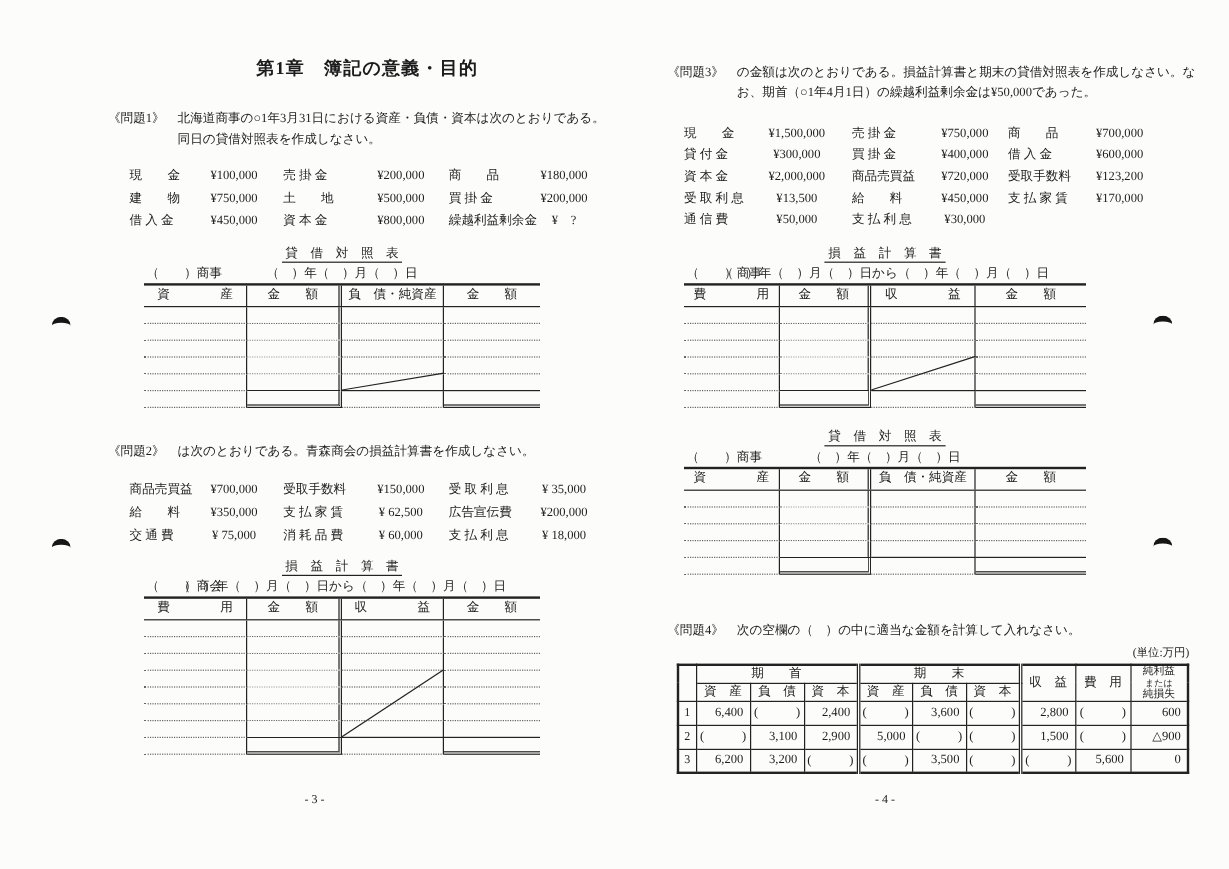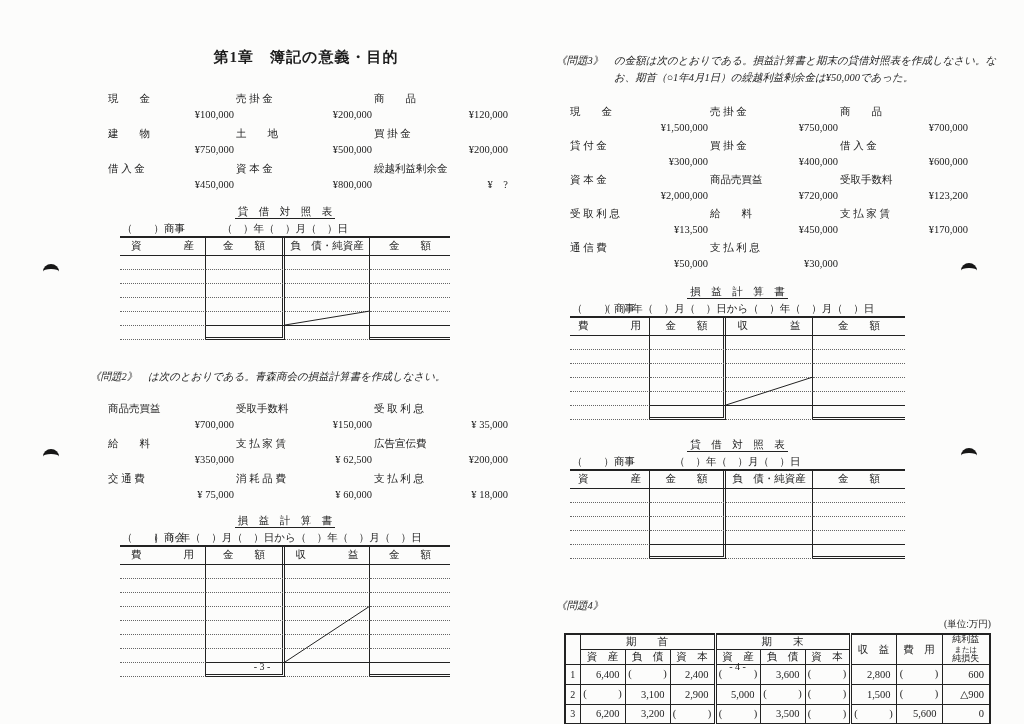--- a/index.html
+++ b/index.html
@@ -4,30 +4,30 @@
 <style>
   html,body{margin:0;padding:0;}
   body{position:relative;width:1024px;height:724px;background:#fcfcfb;overflow:hidden;
        font-family:"Liberation Serif","DejaVu Serif",serif;color:#1c1c1c;}
   .page{position:absolute;}
   .page-left{left:90px;top:48px;width:432px;}
   .page-right{left:556px;top:44px;width:450px;padding-top:8px;}
 
   .chapter-title{margin:0 0 24px 0;text-align:center;font-size:15px;font-weight:bold;letter-spacing:1px;}
 
-  .problem{display:flex;font-size:10.5px;line-height:17px;font-style:italic;}
+  .problem{display:flex;font-size:10.5px;line-height:17px;}
   .plabel{flex:none;width:58px;white-space:nowrap;}
   .ptext{flex:1;}
   .ptext div{white-space:nowrap;}
 
   .items{display:grid;font-size:10.5px;line-height:15px;row-gap:4px;margin:14px 0 0 18px;}
   .items-l{grid-template-columns:48px 80px 60px 78px 58px 78px;}
   .items-r{grid-template-columns:50px 90px 60px 70px 58px 72px;row-gap:3px;margin-left:14px;margin-top:18px;}
   .items .n{white-space:nowrap;}
-  .items .v{text-align:right;padding-right:2px;white-space:nowrap;margin-top:16px;}
+  .items .v{text-align:center;padding-right:2px;white-space:nowrap;}
 
   .ledger{margin-top:13px;margin-left:30px;width:330px;font-size:10.5px;}
   .page-right .ledger{margin-left:14px;width:335px;}
   .ltitle{text-align:center;line-height:14px;margin-bottom:2px;}
   .ltitle .u{border-bottom:1px solid #222;padding:0 3px 1px;}
   .lmeta{position:relative;height:15px;line-height:15px;}
   .lmeta .company{position:absolute;left:2px;top:0;}
   .lmeta .ldate{display:block;text-align:center;}
   .ltable{position:relative;border-top:2px solid #222;}
   .lhead{display:grid;height:17px;line-height:16px;border-bottom:1px solid #222;text-align:center;}
@@ -68,28 +68,35 @@
 
 <div class="hole" style="left:43px;top:264px;"></div>
 <div class="hole" style="left:43px;top:449px;"></div>
 <div class="hole" style="left:961px;top:263px;"></div>
 <div class="hole" style="left:961px;top:448px;"></div>
 
 <div class="page page-left">
 
   <h1 class="chapter-title">第1章　簿記の意義・目的</h1>
 
+  <div class="problem">
+    <span class="plabel">《問題1》</span>
+    <div class="ptext">
+      <div>北海道商事の○1年3月31日における資産・負債・資本は次のとおりである。</div>
+      <div>同日の貸借対照表を作成しなさい。</div>
+    </div>
+  </div>
 
   <div class="items items-l">
     <span class="n">現　　金</span>
       <span class="v">¥100,000</span>
     <span class="n">売 掛 金</span>
       <span class="v">¥200,000</span>
     <span class="n">商　　品</span>
-      <span class="v">¥120,000</span>
+      <span class="v">¥180,000</span>
     <span class="n">建　　物</span>
       <span class="v">¥750,000</span>
     <span class="n">土　　地</span>
       <span class="v">¥500,000</span>
     <span class="n">買 掛 金</span>
       <span class="v">¥200,000</span>
     <span class="n">借 入 金</span>
       <span class="v">¥450,000</span>
     <span class="n">資 本 金</span>
       <span class="v">¥800,000</span>
@@ -394,20 +401,23 @@
             <i></i>
             <i></i>
           </div>
         </div>
     </div>
   </div>
 
   <div class="q4wrap">
     <div class="problem">
       <span class="plabel">《問題4》</span>
+      <div class="ptext">
+          <div>次の空欄の（　）の中に適当な金額を計算して入れなさい。</div>
+        </div>
     </div>
     <div class="unit-note">(単位:万円)</div>
 
     <table class="q4t">
       <colgroup>
         <col style="width:15px">
           <col style="width:45px">
           <col style="width:45px">
           <col style="width:45px">
         <col style="width:45px">

